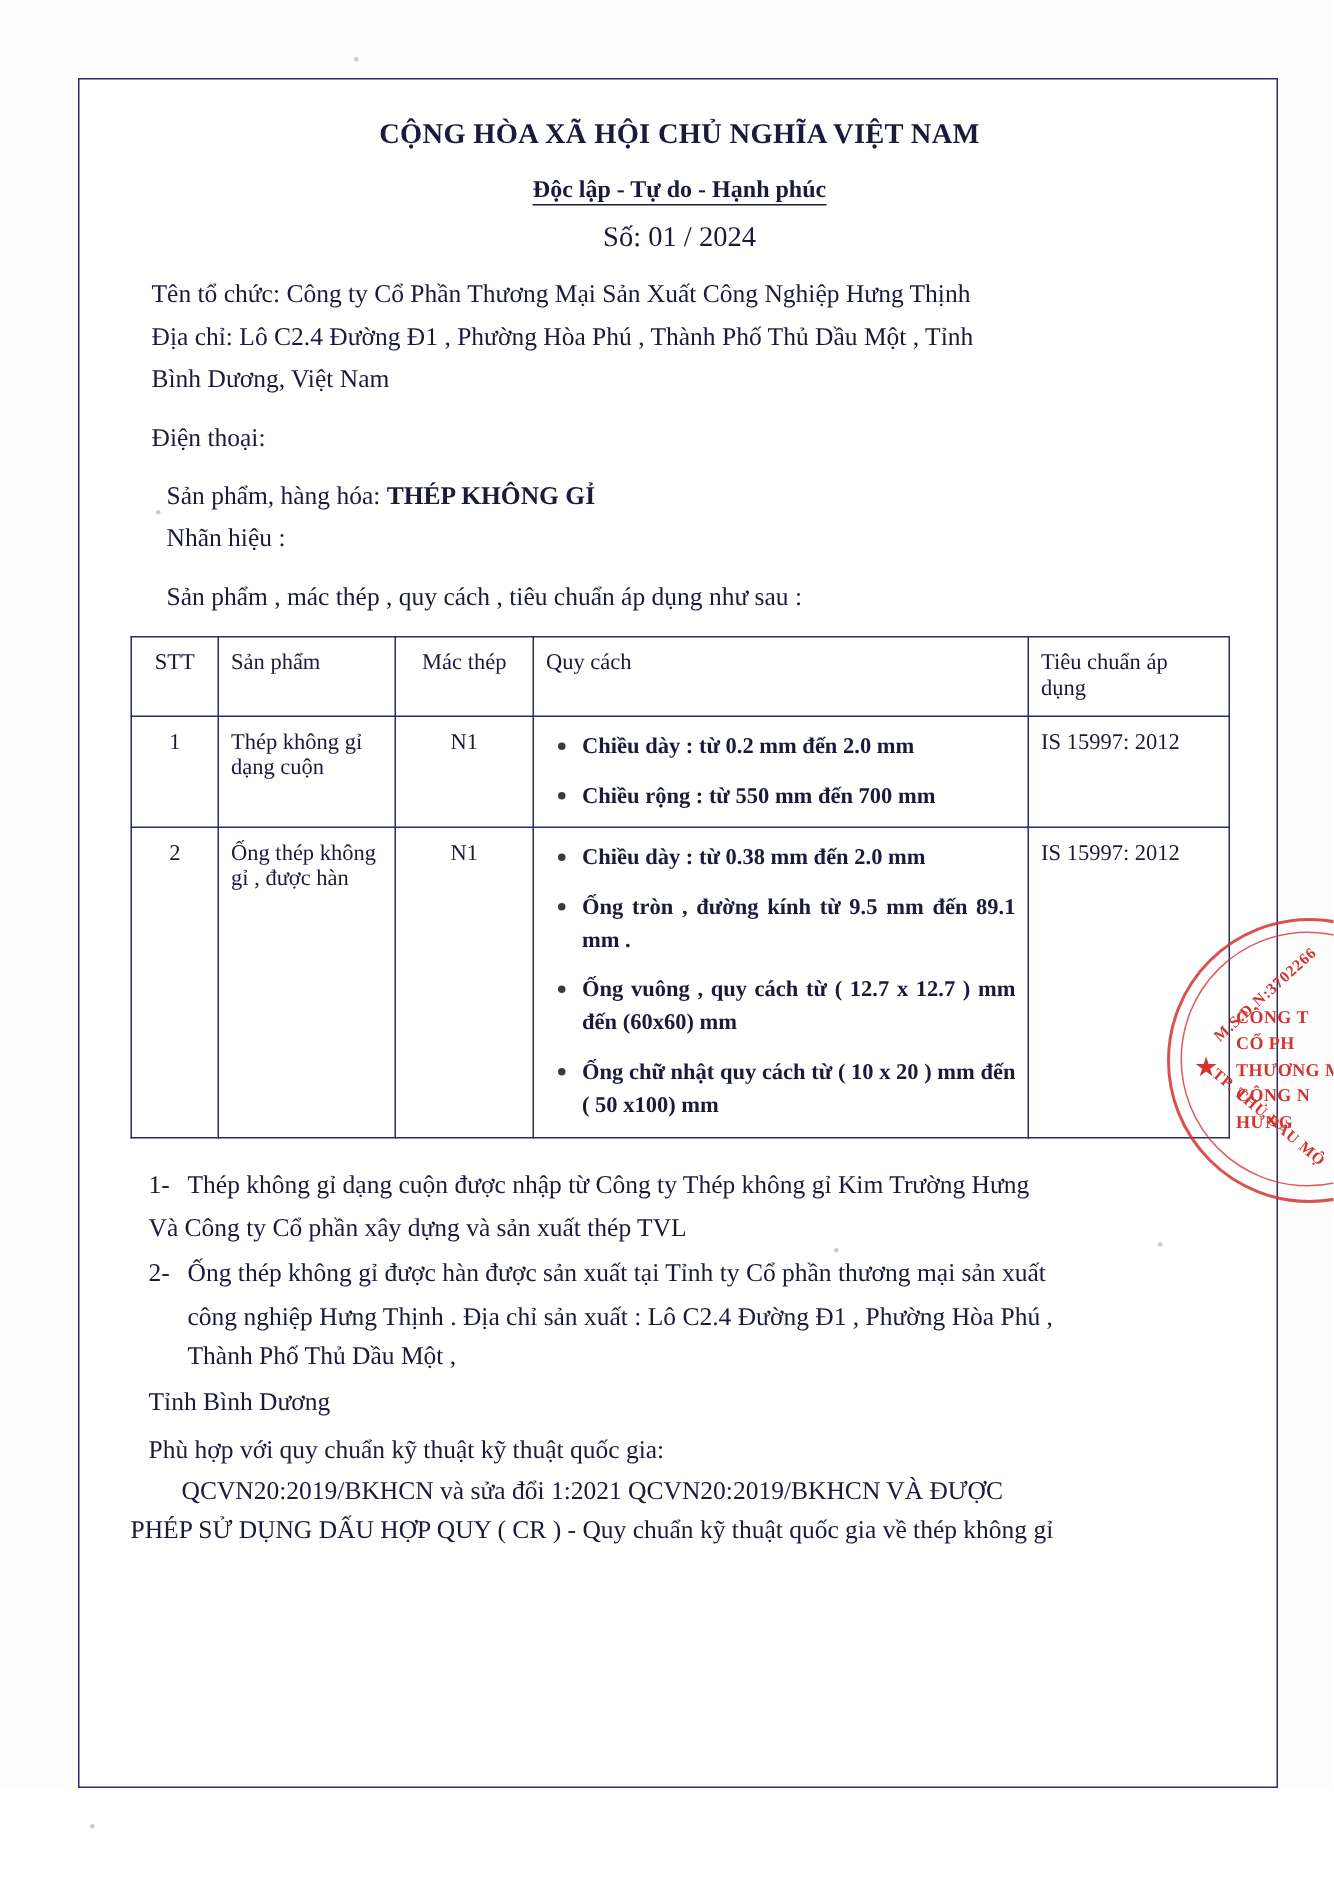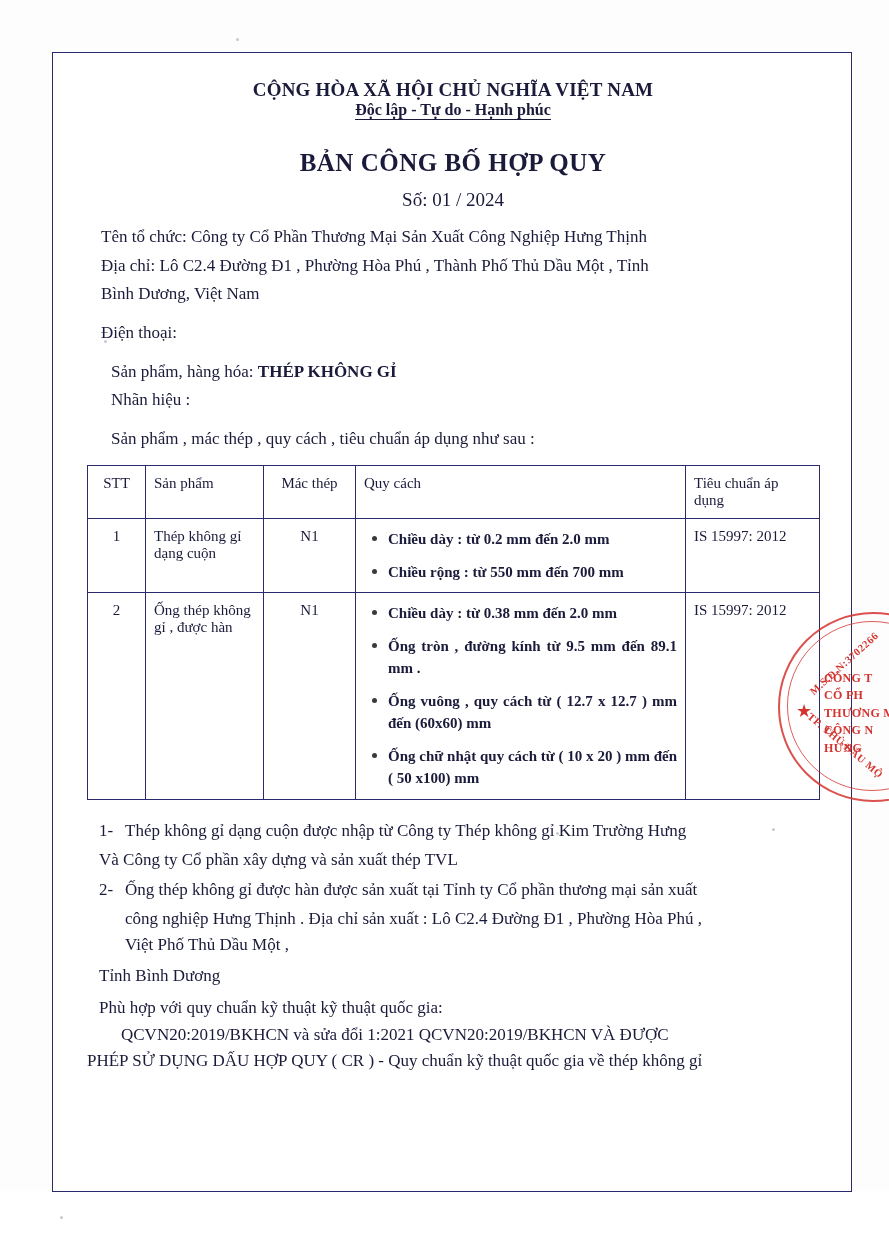--- a/index.html
+++ b/index.html
@@ -42,21 +42,21 @@
   .center { text-align: center; }
   .natheader {
     font-size: 19px;
     font-weight: bold;
     letter-spacing: 0.2px;
     margin-top: 8px;
   }
   .subheader {
     font-size: 16px;
     font-weight: bold;
-    margin-top: 0;
+    margin-top: 17px;
   }
   .subheader span.u {
     border-bottom: 1.2px solid #1a1a3a;
     padding-bottom: 1px;
   }
   .title {
     font-size: 25px;
     font-weight: bold;
     margin-top: 30px;
     letter-spacing: 0.5px;
@@ -234,21 +234,20 @@
 <body>
 
 <div class="page">
 
   <div class="doc-border">
     <div class="inner">
 
       <div class="center natheader">CỘNG HÒA XÃ HỘI CHỦ NGHĨA VIỆT NAM</div>
       <div class="center subheader"><span class="u">Độc lập - Tự do - Hạnh phúc</span></div>
 
-      <div class="center title">BẢN CÔNG BỐ HỢP QUY</div>
       <div class="center docnum">Số: 01 / 2024</div>
 
       <div class="field">Tên tổ chức: Công ty Cổ Phần Thương Mại Sản Xuất Công Nghiệp Hưng Thịnh</div>
       <div class="field tight">Địa chỉ: Lô C2.4 Đường Đ1 , Phường Hòa Phú , Thành Phố Thủ Dầu Một , Tỉnh</div>
       <div class="field tight">Bình Dương, Việt Nam</div>
       <div class="field">Điện thoại:</div>
 
       <div class="field indent">
         <span>Sản phẩm, hàng hóa:</span>
         <b>THÉP KHÔNG GỈ</b>
@@ -308,21 +307,21 @@
           <div class="note-num">1-</div>
           <div class="note-text">Thép không gỉ dạng cuộn được nhập từ Công ty Thép không gỉ Kim Trường Hưng</div>
         </div>
         <div class="note-cont">Và Công ty Cổ phần xây dựng và sản xuất thép TVL</div>
 
         <div class="note-row">
           <div class="note-num">2-</div>
           <div class="note-text">Ống thép không gỉ được hàn được sản xuất tại Tỉnh ty Cổ phần thương mại sản xuất</div>
         </div>
         <div class="note-cont2">công nghiệp Hưng Thịnh . Địa chỉ sản xuất : Lô C2.4 Đường Đ1 , Phường Hòa Phú ,</div>
-        <div class="note-cont2">Việt Phố Thủ Dầu Một ,</div>
+        <div class="note-cont2">Thành Phố Thủ Dầu Một ,</div>
       </div>
 
       <div class="foot">Tỉnh Bình Dương</div>
       <div class="foot">Phù hợp với quy chuẩn kỹ thuật kỹ thuật quốc gia:</div>
       <div class="foot-block">
         <div class="l1">QCVN20:2019/BKHCN và sửa đổi 1:2021  QCVN20:2019/BKHCN VÀ ĐƯỢC</div>
         <div>PHÉP SỬ DỤNG DẤU HỢP QUY ( CR ) -  Quy chuẩn kỹ thuật quốc gia về thép không gỉ</div>
       </div>
 
     </div>

